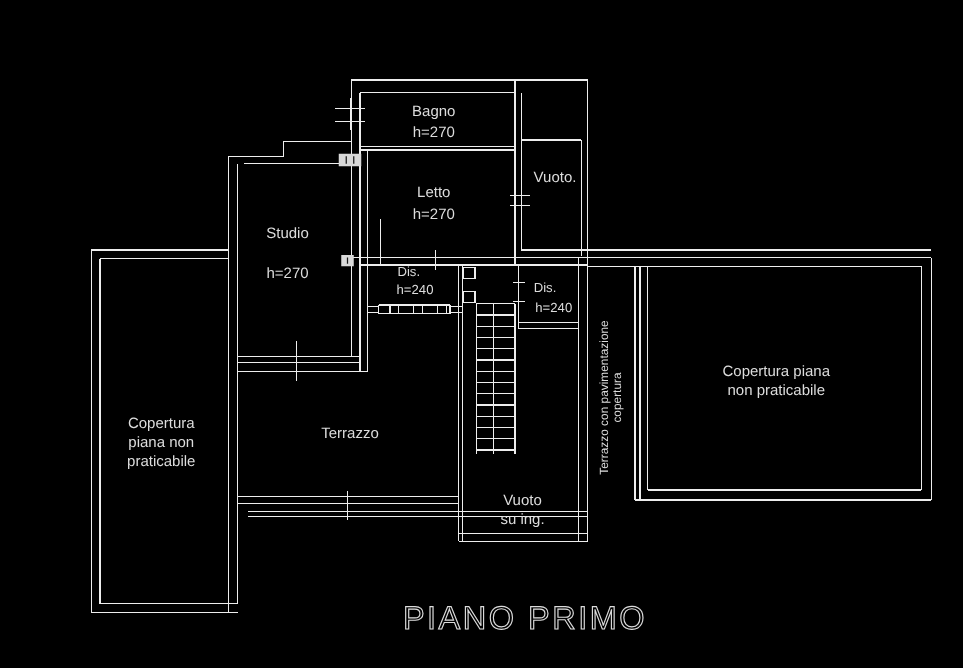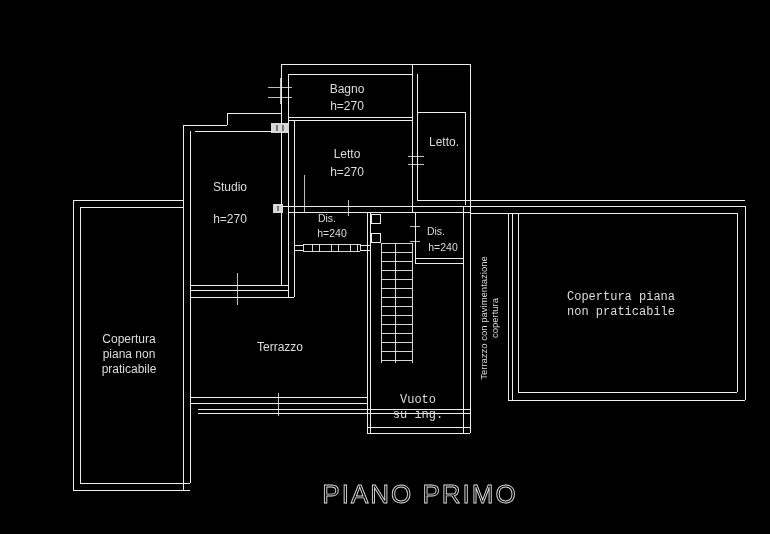--- a/index.html
+++ b/index.html
@@ -6,21 +6,21 @@
   #stage{
     position:relative;width:770px;height:534px;background:#000;overflow:hidden;
     font-family:"Liberation Sans", sans-serif;
   }
   .lbl{
     position:absolute;color:#dcdcdc;font-size:12px;line-height:13px;
     transform:translate(-50%,-50%);text-align:center;white-space:nowrap;
   }
   .lbl.small{font-size:10.5px;padding-left:10px;}
   .lbl.multi3{line-height:15px;}
-  .lbl.multi2{line-height:15px;font-family:Liberation Mono, monospace;}
+  .lbl.multi2{line-height:15px;}
   .lbl.rot{
     transform:translate(-50%,-50%) rotate(-90deg);
     font-size:9.5px;line-height:11px;
   }
   svg{position:absolute;left:0;top:0;}
   .title-text{
     font-family:"Liberation Sans", sans-serif;
     letter-spacing:2px;
   }
 </style>
@@ -85,21 +85,21 @@
 
   <div class="lbl" style="left:347px;top:89px">Bagno</div>
   <div class="lbl" style="left:347px;top:106px">h=270</div>
 
   <div class="lbl" style="left:347px;top:154px">Letto</div>
   <div class="lbl" style="left:347px;top:172px">h=270</div>
 
   <div class="lbl" style="left:230px;top:187px">Studio</div>
   <div class="lbl" style="left:230px;top:219px">h=270</div>
 
-  <div class="lbl" style="left:444px;top:142px">Letto.</div>
+  <div class="lbl" style="left:444px;top:142px">Vuoto.</div>
 
   <div class="lbl small" style="left:322px;top:218px">Dis.</div>
   <div class="lbl small" style="left:327px;top:233px">h=240</div>
 
   <div class="lbl small" style="left:431px;top:231px">Dis.</div>
   <div class="lbl small" style="left:438px;top:247px">h=240</div>
 
   <div class="lbl" style="left:280px;top:347px">Terrazzo</div>
 
   <div class="lbl multi2" style="left:418px;top:408px">

